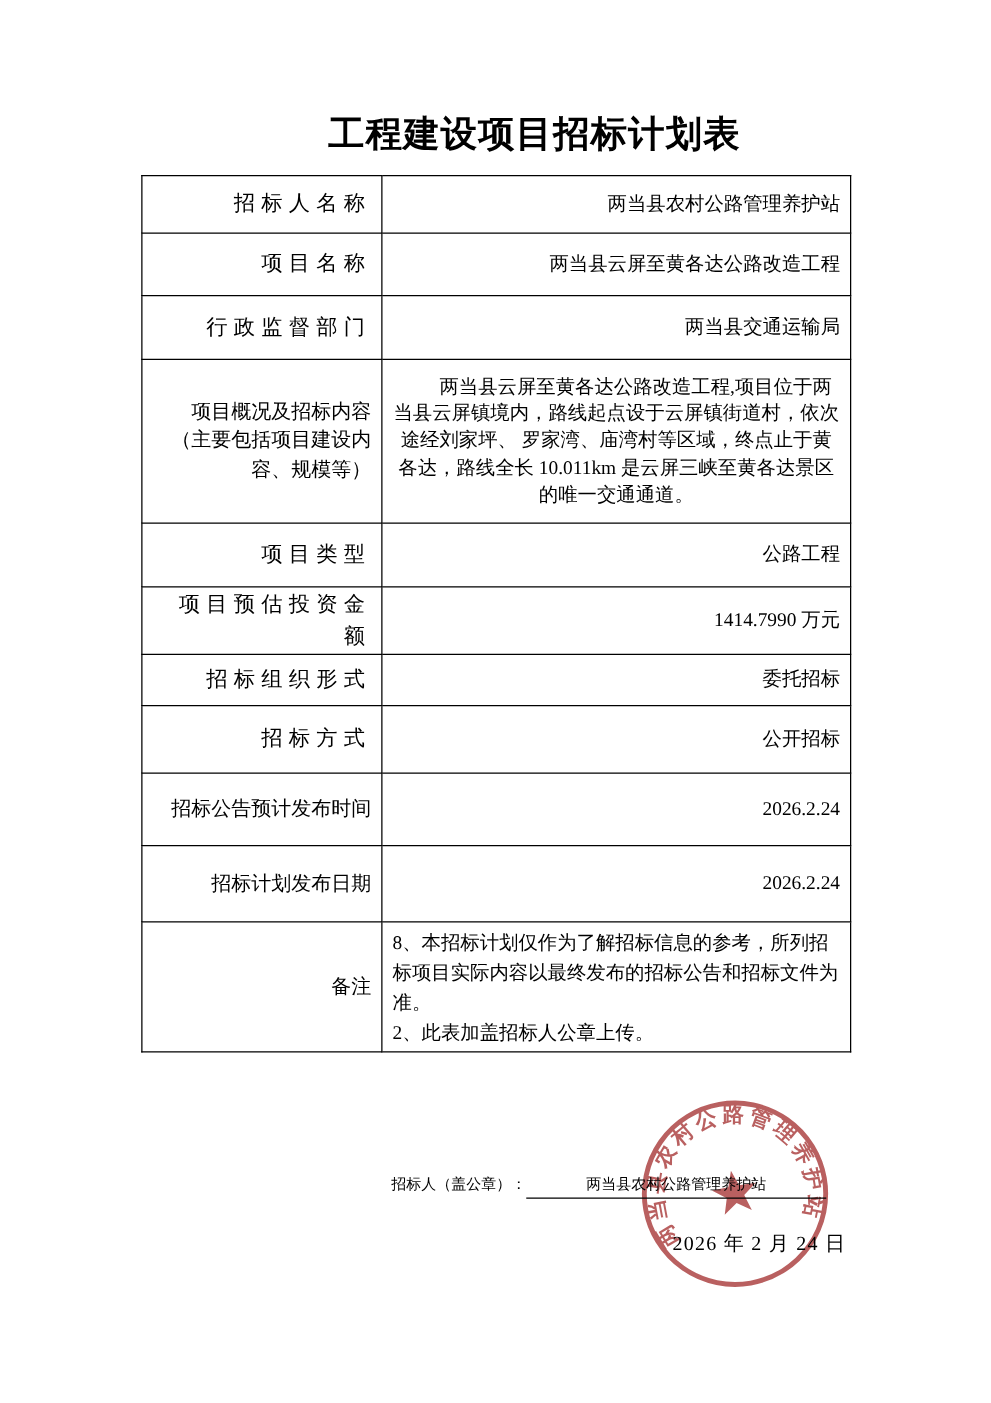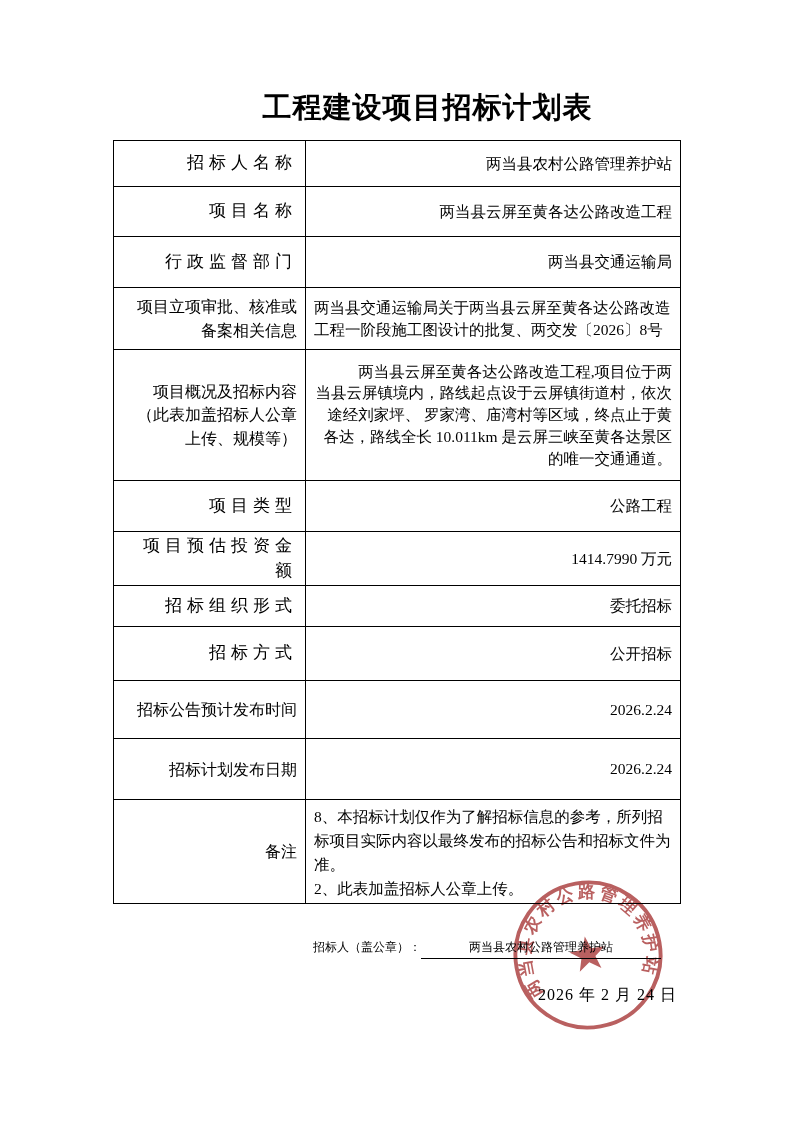--- a/index.html
+++ b/index.html
@@ -32,21 +32,21 @@
   }
   td.label{
     width:192px;text-align:center;
     font-size:17px;letter-spacing:5px;line-height:1.45;
   }
   td.label.tight{font-size:16px;letter-spacing:0;}
   td.value{
     width:375px;text-align:center;font-size:15.5px;line-height:1.4;
   }
   td.value.left{text-align:left;}
-  td.value.indent{text-align:right;text-indent:2em;}
+  td.value.indent{text-align:center;text-indent:2em;}
   td.value.prelines{text-align:left;white-space:pre-line;line-height:1.55;vertical-align:top;padding-top:5px;}
   tr.h46>td{height:46px} tr.h50>td{height:50px} tr.h51>td{height:51px}
   tr.h62>td{height:62px} tr.h131>td{height:131px} tr.h54>td{height:54px}
   tr.h41>td{height:41px} tr.h58>td{height:58px} tr.h61>td{height:61px}
   tr.h100>td{height:100px}
   
   .signature-line{
     position:absolute;left:313px;top:939px;
     font-size:12px;white-space:nowrap;
   }
@@ -87,26 +87,22 @@
       <td class="value">两当县农村公路管理养护站</td>
     </tr>
     <tr class="h50">
       <td class="label">项目名称</td>
       <td class="value">两当县云屏至黄各达公路改造工程</td>
     </tr>
     <tr class="h51">
       <td class="label">行政监督部门</td>
       <td class="value">两当县交通运输局</td>
     </tr>
-    <tr class="h62">
-      <td class="label tight">项目立项审批、核准或备案相关信息</td>
-      <td class="value left">两当县交通运输局关于两当县云屏至黄各达公路改造工程一阶段施工图设计的批复、两交发〔2026〕8号</td>
-    </tr>
     <tr class="h131">
-      <td class="label tight">项目概况及招标内容（此表加盖招标人公章上传、规模等）</td>
+      <td class="label tight">项目概况及招标内容（主要包括项目建设内容、规模等）</td>
       <td class="value indent">两当县云屏至黄各达公路改造工程,项目位于两当县云屏镇境内，路线起点设于云屏镇街道村，依次途经刘家坪、 罗家湾、庙湾村等区域，终点止于黄各达，路线全长 10.011km 是云屏三峡至黄各达景区的唯一交通通道。</td>
     </tr>
     <tr class="h51">
       <td class="label">项目类型</td>
       <td class="value">公路工程</td>
     </tr>
     <tr class="h54">
       <td class="label">项目预估投资金额</td>
       <td class="value">1414.7990 万元</td>
     </tr>

